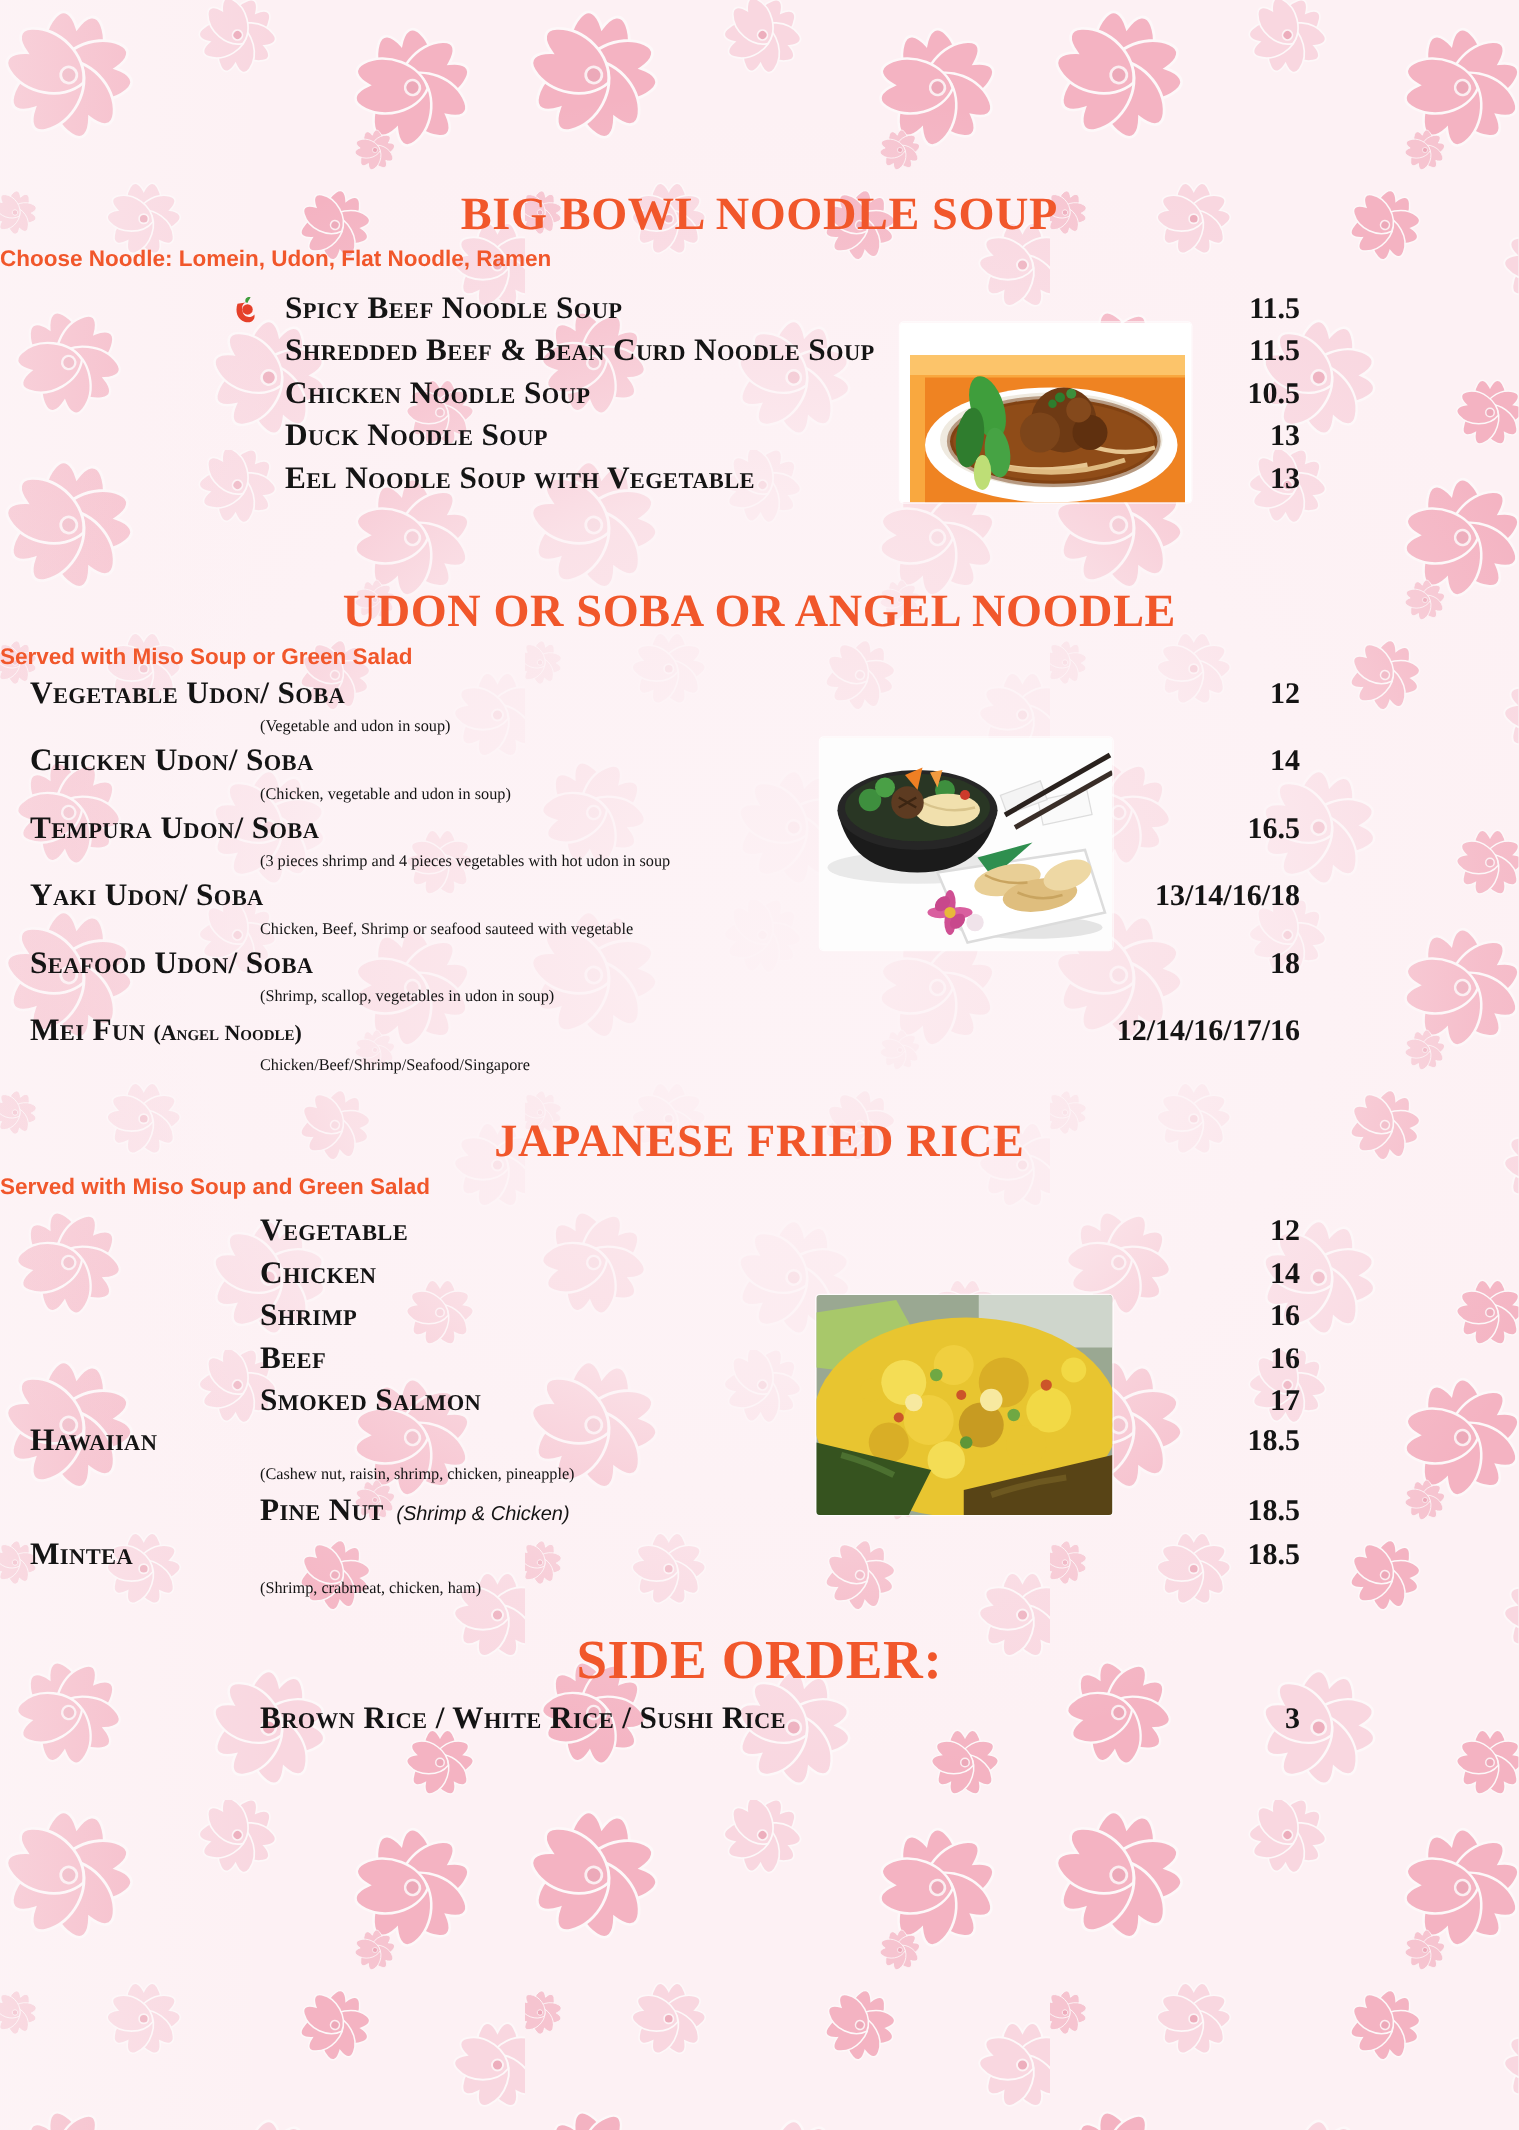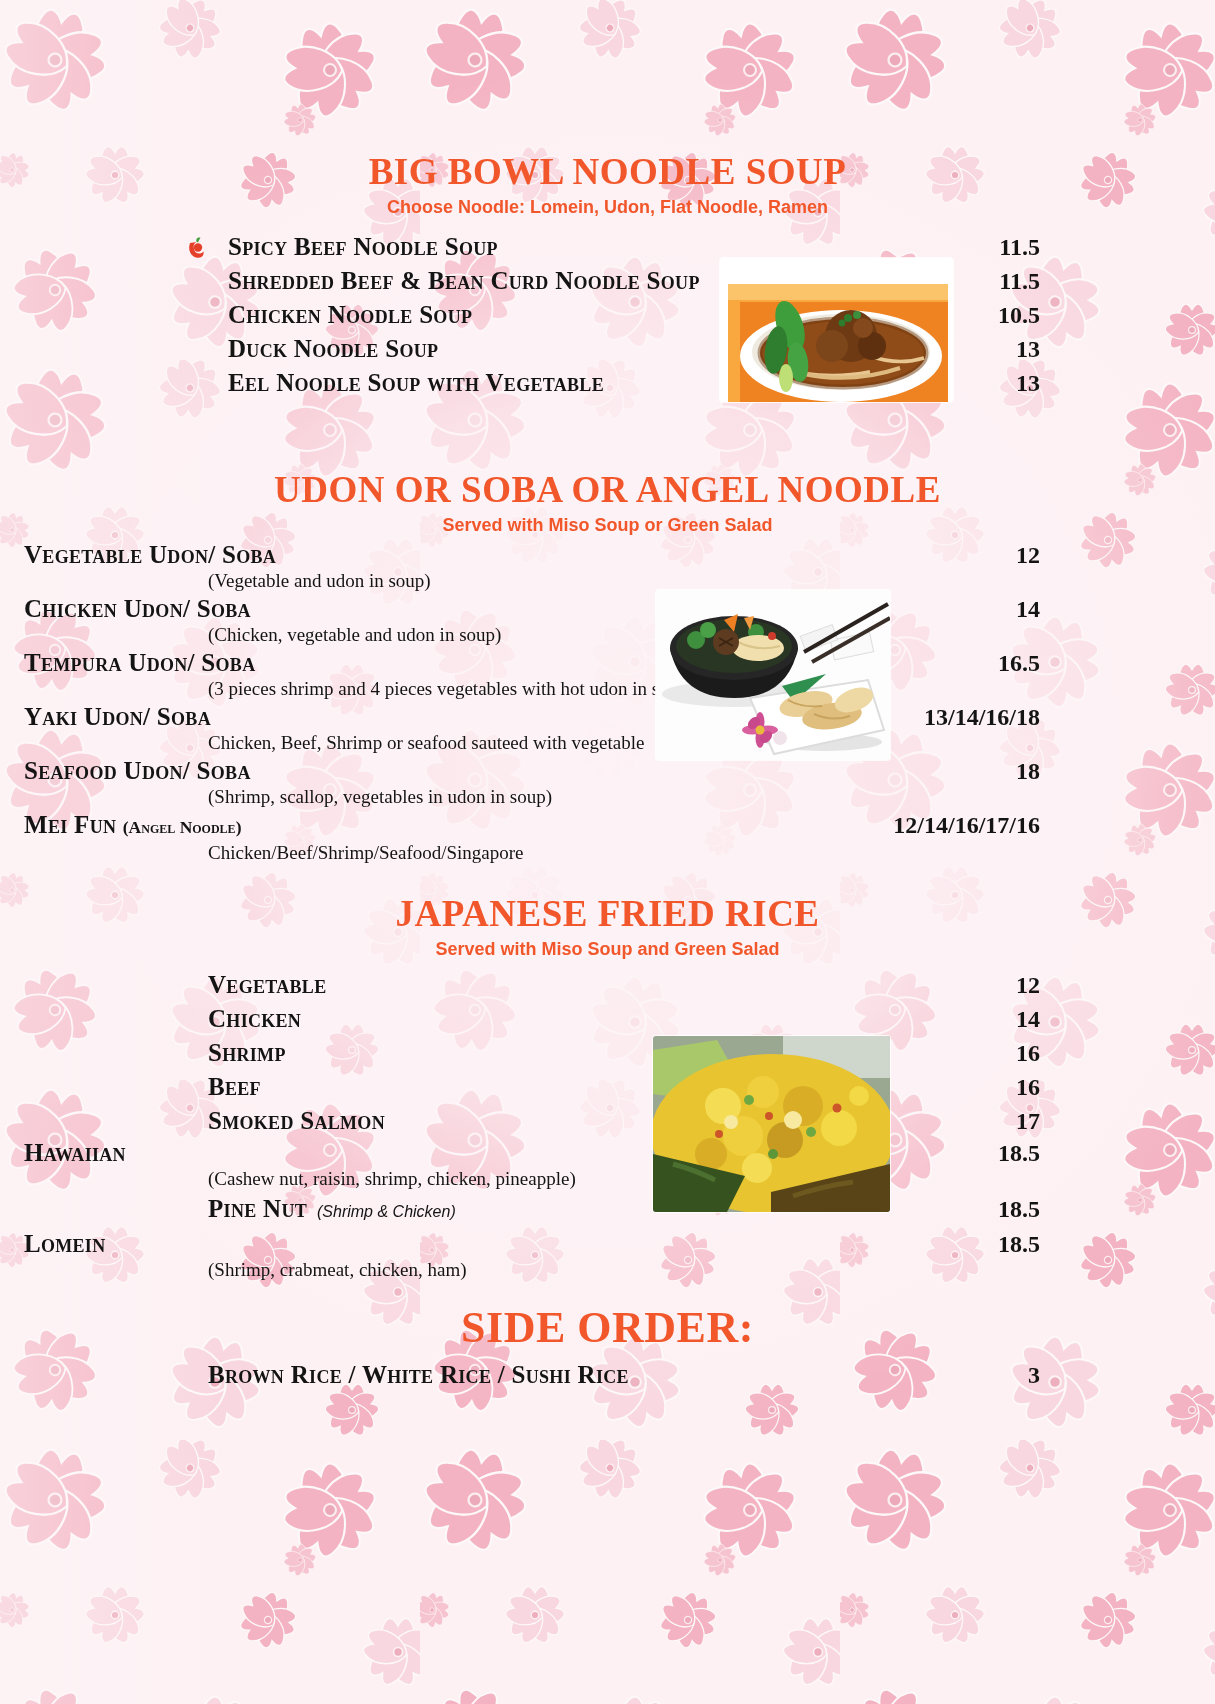--- a/index.html
+++ b/index.html
@@ -18,42 +18,42 @@
     pointer-events:none;
   }
   .section { position:absolute; left:0; width:1215px; }
   .sec-title {
     text-align:center; color:#f1572b; font-weight:800;
     font-size:37px; line-height:44px; letter-spacing:0.5px;
     font-family:"Liberation Serif", serif;
   }
   .sec-title.small { font-size:44px; line-height:40px; }
   .sec-sub {
-    text-align:center; color:#f1572b; font-weight:700;
+    text-align:left; color:#f1572b; font-weight:700;
     font-size:18px; line-height:22px; margin-top:2px;
     font-family:"Liberation Sans", sans-serif;
   }
   .rows { position:relative; }
   .row {
     position:relative; display:flex; align-items:baseline;
     padding-left:208px; padding-right:175px;
   }
   .name {
     font-variant:small-caps; font-weight:700; font-size:25px;
     letter-spacing:0.3px; white-space:nowrap;
   }
   .price {
     margin-left:auto; font-weight:700; font-size:24px; white-space:nowrap;
     font-family:"Liberation Serif", serif;
   }
   .s-single .row { line-height:34px; }
   .s-single .name { line-height:34px; }
   .item2 .row, .item2 .name { line-height:30px;padding-left:12px; }
   .desc {
-    padding-left:208px; font-size:19px; line-height:22px;
+    padding-left:208px; font-size:13px; line-height:22px;
     font-family:"Liberation Serif", serif; margin-bottom:2px; white-space:nowrap;
   }
   .item2 { margin-bottom:2px; }
   .suffix { font-size:0.7em; letter-spacing:0; }
   .suffix-it {
     font-variant:normal; font-style:italic; font-weight:400; font-size:16px;
     font-family:"Liberation Sans", sans-serif; margin-left:10px; letter-spacing:0;
   }
   .chili { position:absolute; left:166px; top:5px; width:20px; height:26px; }
   .photo { position:absolute; border-radius:3px; overflow:hidden; box-shadow:0 0 0 1px rgba(255,255,255,0.8); }
@@ -282,21 +282,21 @@
           <span class="price">18.5</span>
         </div>
         <div class="desc">(Cashew nut, raisin, shrimp, chicken, pineapple)</div>
       </div>
       <div class="row">
         <span class="name"><span>Pine Nut</span><span class="suffix-it">(Shrimp &amp; Chicken)</span></span>
         <span class="price">18.5</span>
       </div>
       <div class="item2">
         <div class="row">
-          <span class="name">Lomein</span>
+          <span class="name">Mintea</span>
           <span class="price">18.5</span>
         </div>
         <div class="desc">(Shrimp, crabmeat, chicken, ham)</div>
       </div>
     </div>
   </div>
 
   <div class="photo" id="photo3">
     <svg viewBox="0 0 237 176" width="237" height="176">
       <rect width="237" height="176" fill="#9aa892"></rect>

